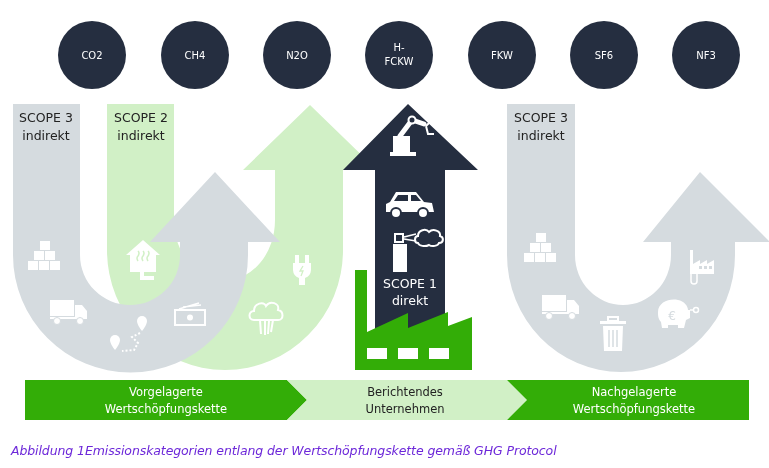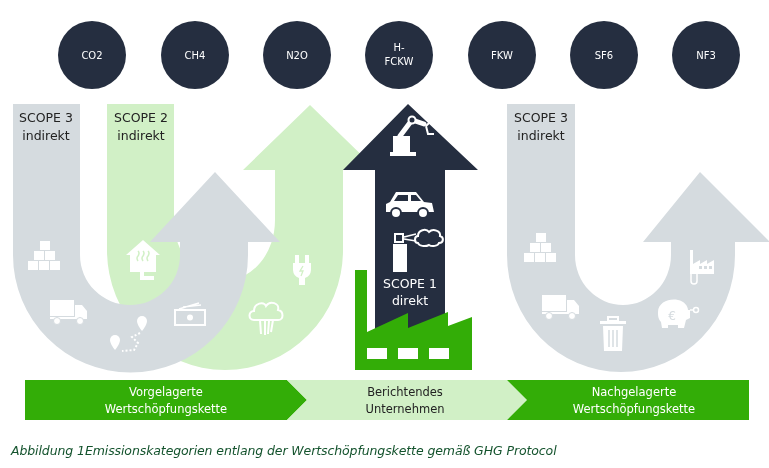--- a/index.html
+++ b/index.html
@@ -3,21 +3,21 @@
 <meta charset="utf-8">
 <style>
   html, body { margin: 0; padding: 0; background: #ffffff; }
   body { width: 769px; height: 468px; position: relative; overflow: hidden; font-family: "DejaVu Sans", "Liberation Sans", sans-serif; }
   #diagram { position: absolute; left: 0; top: 0; }
   .gas-label { font-family: "DejaVu Sans", sans-serif; font-size: 10px; fill: #ffffff; }
   .scope-label { font-family: "DejaVu Sans", sans-serif; font-size: 12.5px; fill: #222222; }
   .scope-label-light { font-family: "DejaVu Sans", sans-serif; font-size: 12.5px; fill: #ffffff; }
   .band-label-light { font-family: "DejaVu Sans", sans-serif; font-size: 11.5px; fill: #ffffff; }
   .band-label-dark { font-family: "DejaVu Sans", sans-serif; font-size: 11.5px; fill: #222222; }
-  .caption { position: absolute; left: 11px; top: 443px; font-family: "DejaVu Sans", sans-serif; font-style: italic; font-size: 12.5px; color: #14532d; white-space: nowrap; letter-spacing: -0.1px; }
+  .caption { position: absolute; left: 11px; top: 443px; font-family: "DejaVu Sans", sans-serif; font-style: italic; font-size: 12.5px; color: #6d28d9; white-space: nowrap; letter-spacing: -0.1px; }
   .icon-white { fill: #ffffff; }
 </style>
 </head>
 <body>
 
 <svg id="diagram" width="769" height="468" viewBox="0 0 769 468">
 
   <g>
     <g>
       <circle cx="92" cy="55" r="34" fill="#252e40"></circle>

